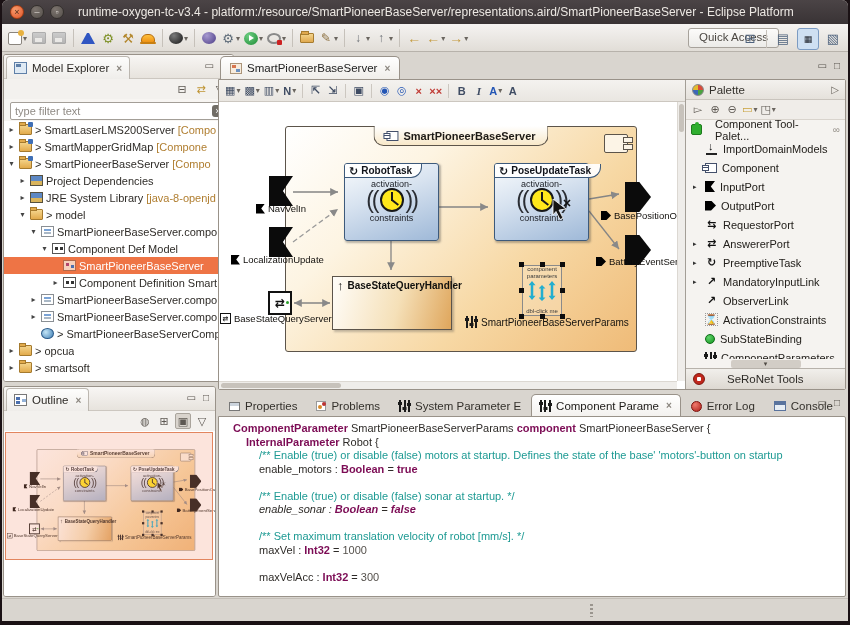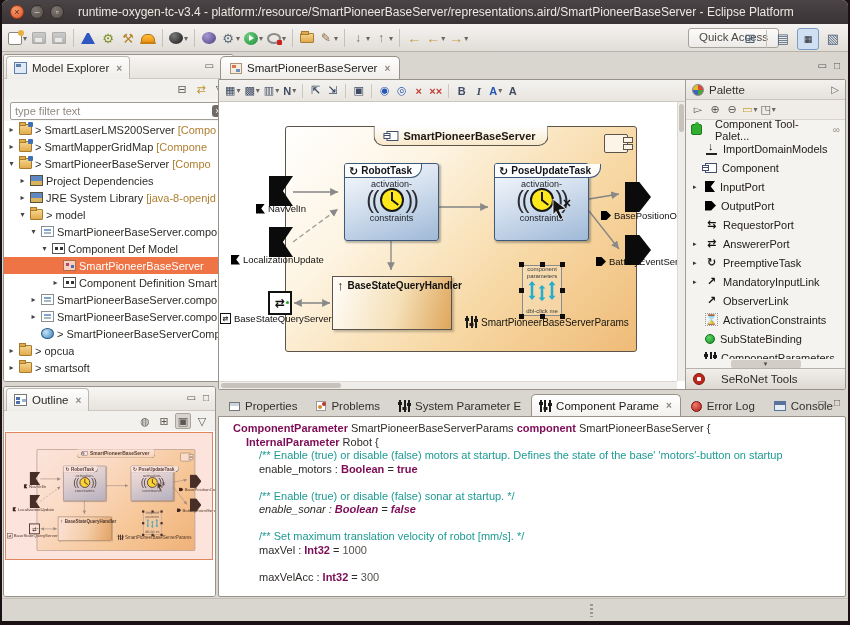--- a/index.html
+++ b/index.html
@@ -172,21 +172,21 @@
 .picon{width:13px;height:12px;display:inline-flex;align-items:center;justify-content:center;flex:none;font-size:11px;font-weight:bold;color:#111}
 .pic-import{position:relative}
 .pic-import::before{content:"↓";font-weight:bold;font-size:11px;position:absolute;top:-3px;left:3px}
 .pic-import::after{content:"";position:absolute;bottom:0;left:1px;right:1px;height:2px;background:#222}
 .pic-inflag{background:#000;clip-path:polygon(0 0,100% 0,58% 50%,100% 100%,0 100%);width:10px;height:11px}
 .pic-outpent{background:#000;clip-path:polygon(0 0,55% 0,100% 50%,55% 100%,0 100%);width:11px;height:10px}
 .pic-greendot{width:10px;height:10px;border-radius:50%;background:radial-gradient(circle at 35% 30%,#5fd36a,#14951f);border:1px solid #0d6b16}
 .pic-hour{font-size:10px;font-weight:normal;border:1px dotted #999;width:13px;height:13px}
 .pscroll{position:absolute;bottom:21px;left:0;right:0;height:9px;display:flex;justify-content:center;align-items:center}
 .pscroll .pill{width:70px;height:8px;background:#d2cdc6;border-radius:2px;text-align:center;font-size:7px;line-height:7px;color:#4f4a44}
-.pdrawer{position:absolute;bottom:0;left:0;right:0;height:21px;display:flex;align-items:center;gap:16px;padding:0 7px;background:linear-gradient(#f1efeb,#ddd8d1);border-top:1px solid #b7b2ab;font-size:11.5px;color:#2e2b27}
+.pdrawer{position:absolute;bottom:0;left:0;right:0;height:21px;display:flex;align-items:center;gap:22px;padding:0 7px;background:linear-gradient(#f1efeb,#ddd8d1);border-top:1px solid #b7b2ab;font-size:11.5px;color:#2e2b27}
 .seronet-icon{width:12px;height:12px;border-radius:50%;background:radial-gradient(circle,#ffffff 0 2px,#c0271c 2.5px);border:1px solid #7e150d;flex:none}
 
 .bshell{position:absolute;left:216px;top:392px;width:628px;height:205px}
 .btabs{position:absolute;left:0;top:0;right:0;height:24px}
 .btabrow{position:absolute;left:2px;top:1px;display:flex;align-items:flex-end}
 .btab{height:23px;display:inline-flex;align-items:center;gap:5px;padding:0 8px;font-size:11.5px;color:#33302b;border:1px solid transparent;border-bottom:none;border-radius:5px 5px 0 0;margin-right:1px;white-space:nowrap}
 .btab.act{background:linear-gradient(#ffffff,#f3f1ee);border-color:#999289;color:#1d1b18}
 .bic{display:inline-block;flex:none}
 .bk-props{width:11px;height:9px;border:1px solid #777;background:linear-gradient(#ccd4dd 0 3px,#fff 3px)}
 .bk-prob{width:10px;height:10px;background:#fff;border:1px solid #999;position:relative}

